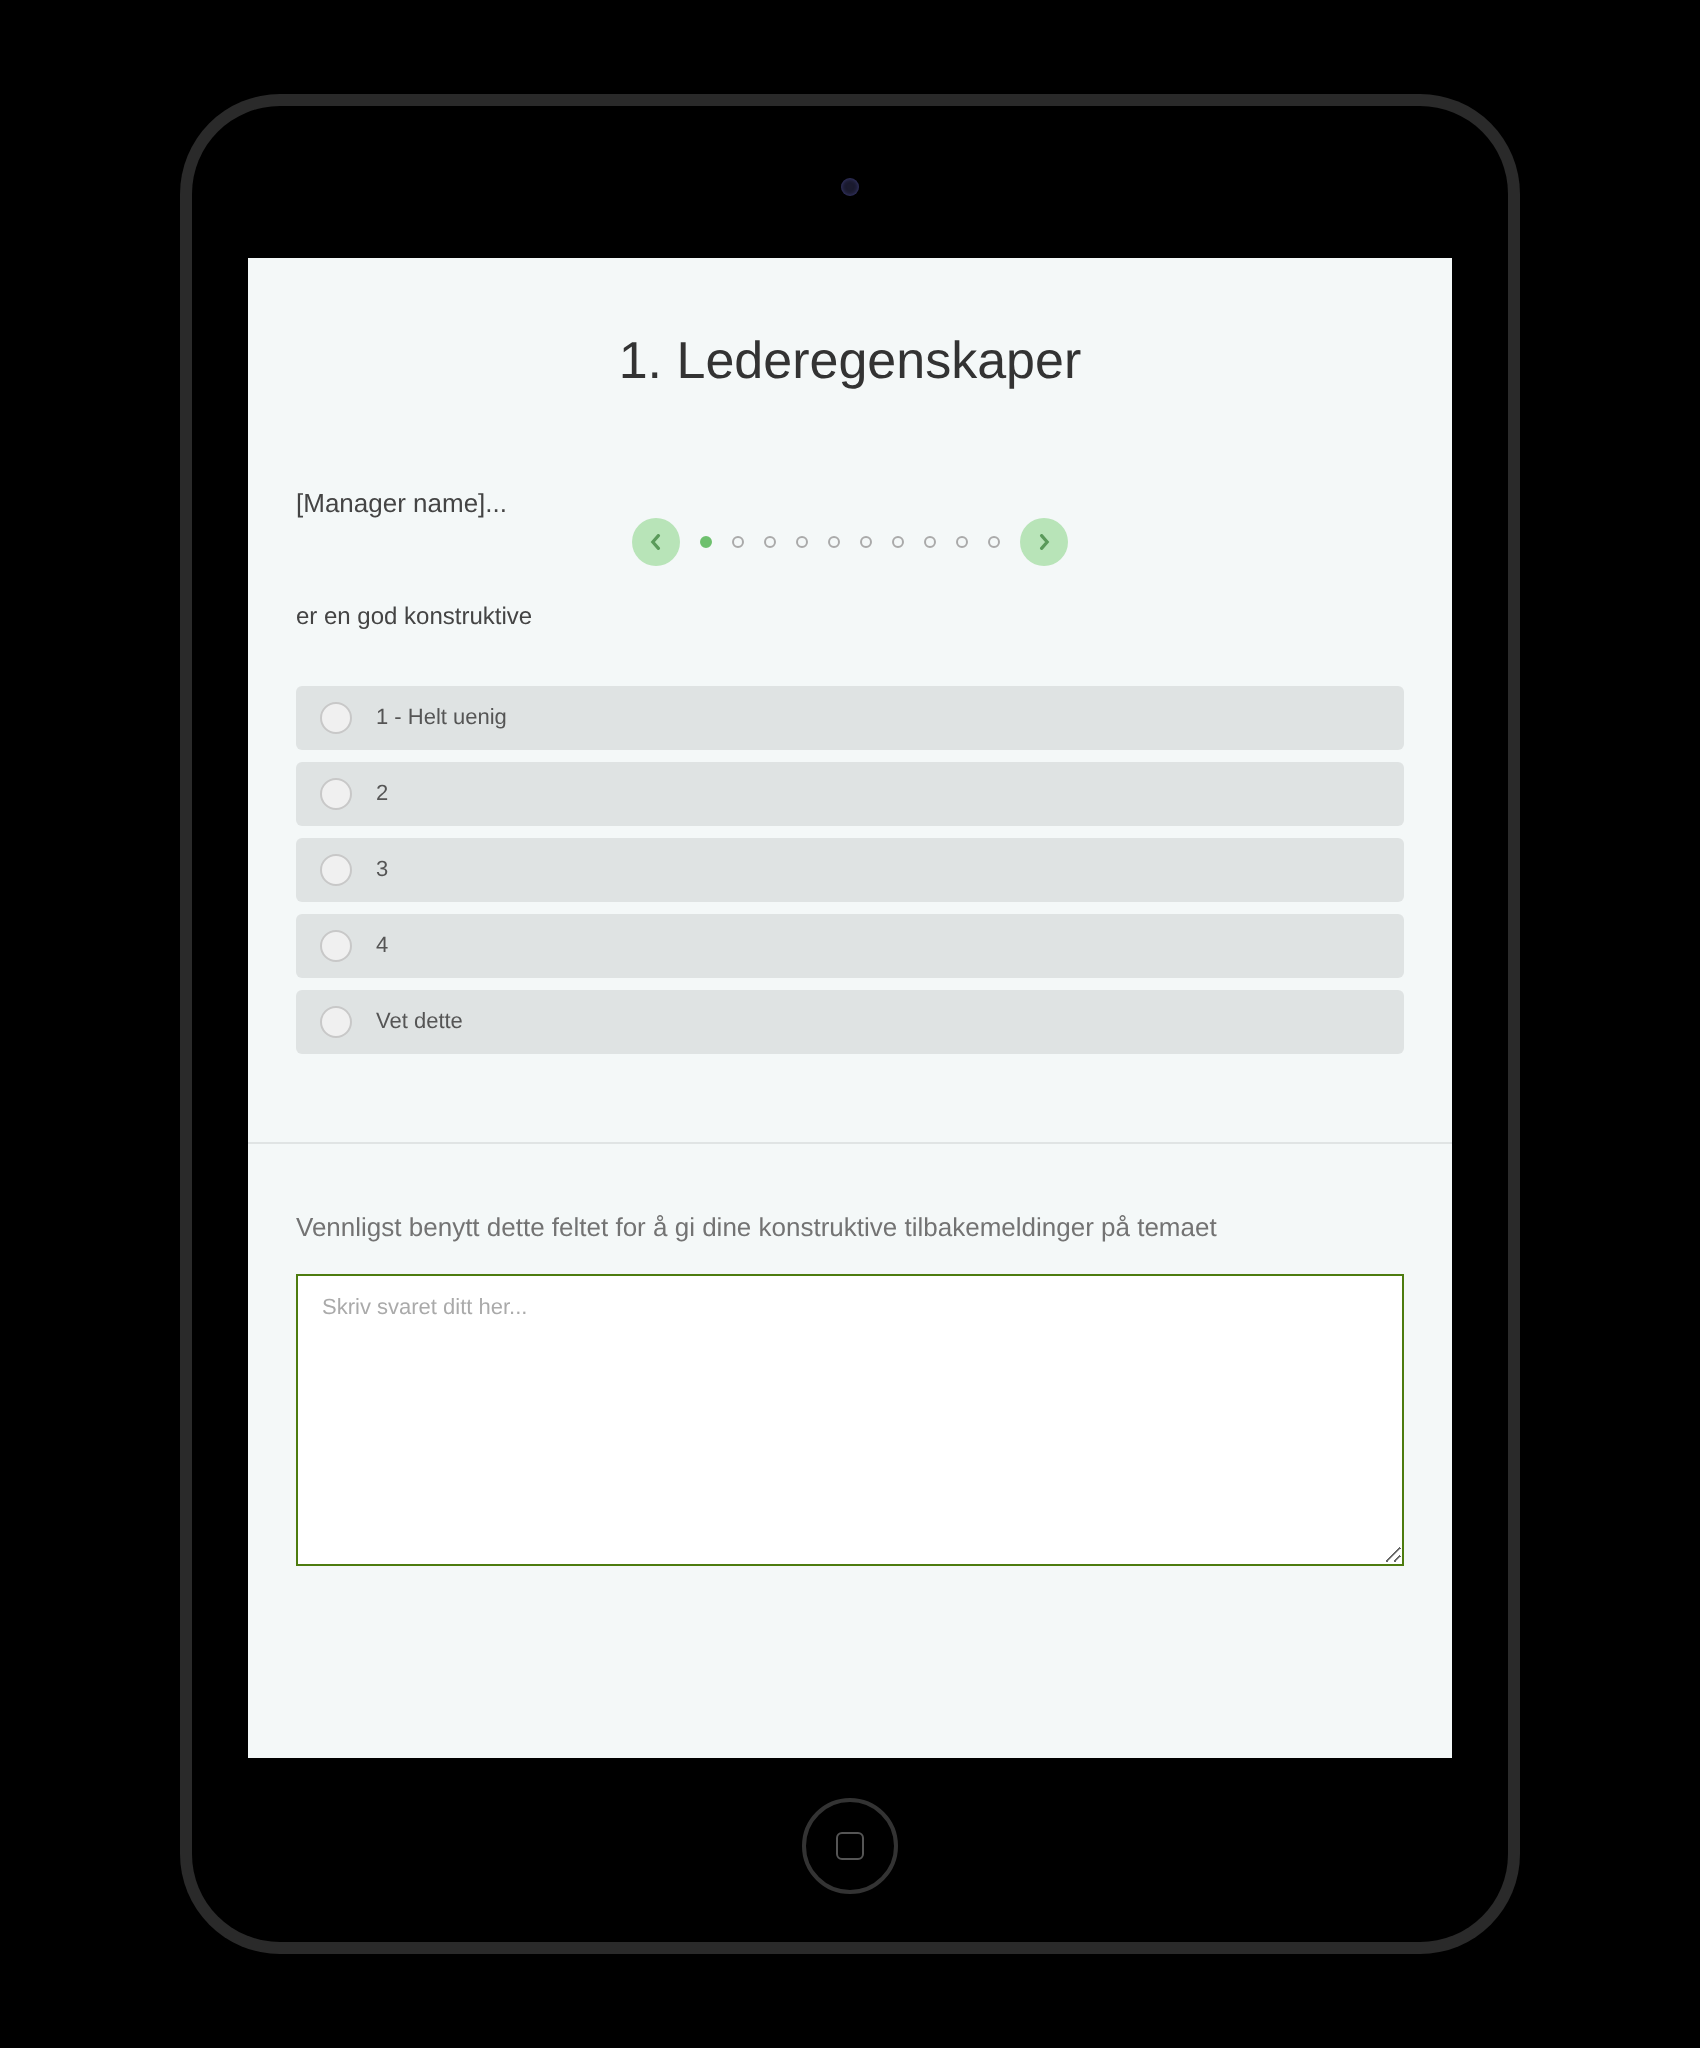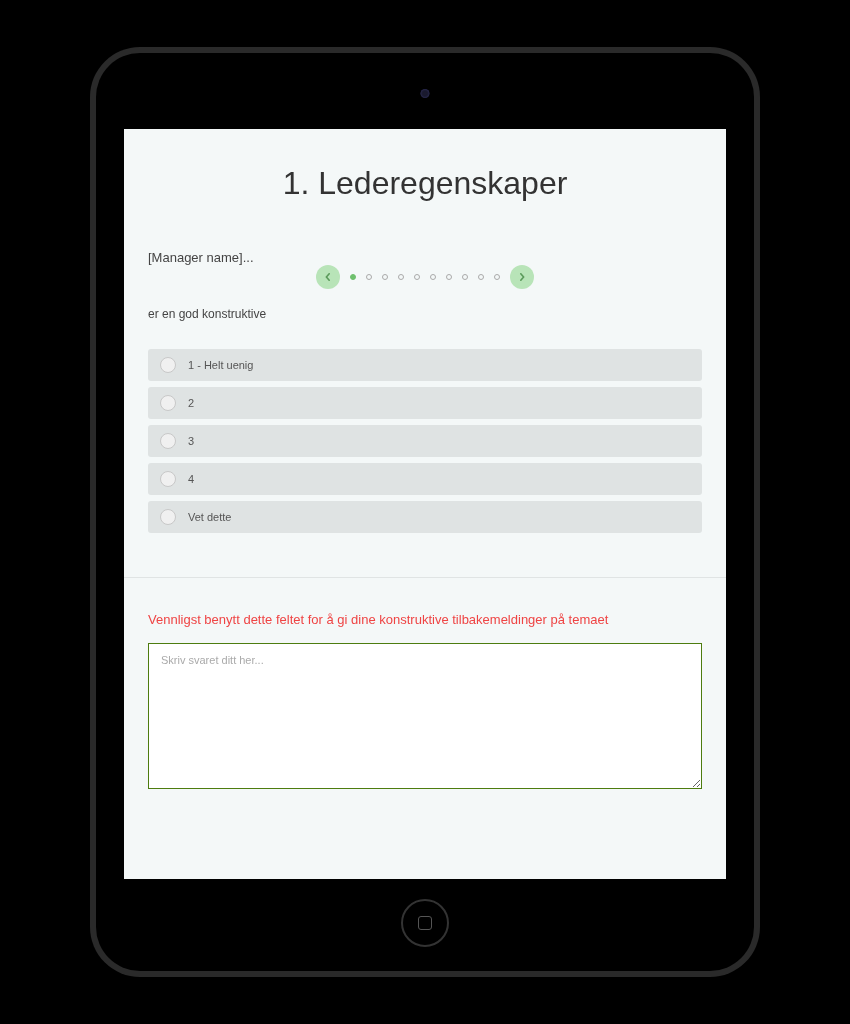--- a/index.html
+++ b/index.html
@@ -70,21 +70,21 @@
       right: 28px;
       bottom: 92px;
       background: #f4f8f8;
       overflow: hidden;
     }
     .screen-content {
       padding: 36px 24px 20px 24px;
     }
     .page-title {
       text-align: center;
-      font-size: 32px;
+      font-size: 26px;
       font-weight: 400;
       color: #333;
       margin-bottom: 48px;
     }
     .prompt-label {
       font-size: 13px;
       color: #444;
     }
     .pager {
       display: flex;
@@ -144,21 +144,21 @@
       font-size: 11px;
       color: #555;
     }
     .divider {
       height: 1px;
       background: #e0e4e4;
       margin: 44px -24px 34px -24px;
     }
     .feedback-prompt {
       font-size: 13px;
-      color: #ef4444;
+      color: #737373;
       margin-bottom: 16px;
     }
     .feedback-textarea {
       width: 100%;
       height: 146px;
       border: 1px solid #4d7c0f;
       background: #fff;
       padding: 10px 12px;
       font-size: 11px;
       color: #999;

